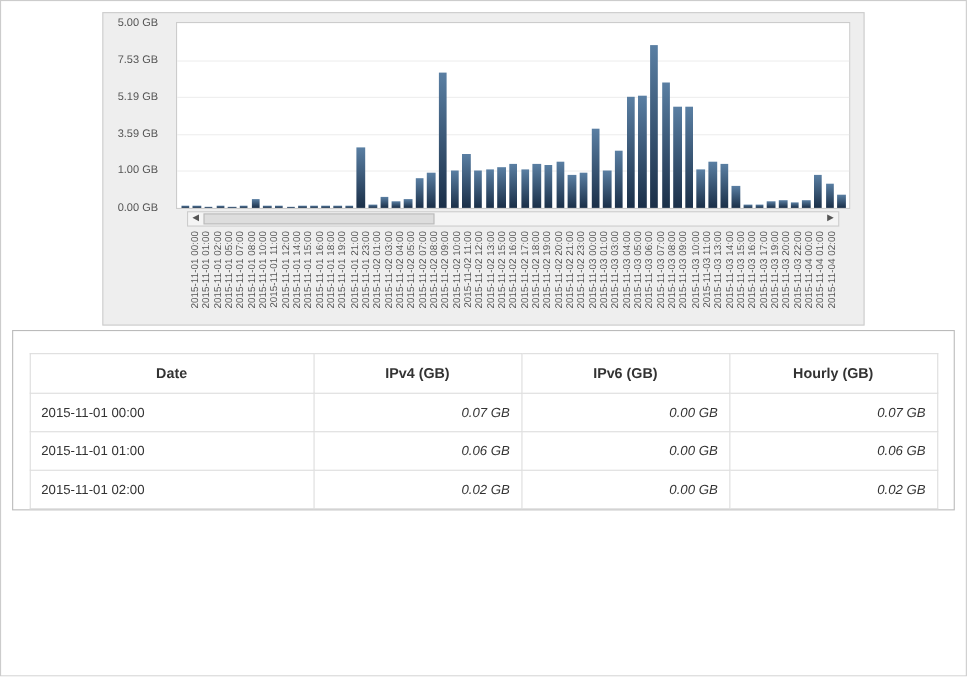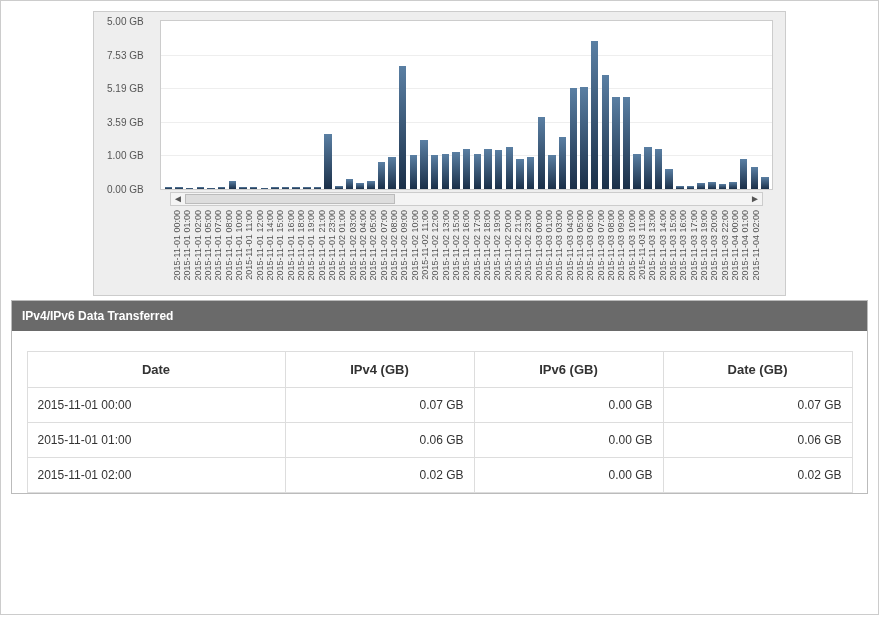--- a/index.html
+++ b/index.html
@@ -156,21 +156,21 @@
     padding: 10px 10px;
   }
   .data-table th {
     text-align: center;
     background: #fff;
     font-weight: bold;
     font-size: 13px;
   }
   .data-table .col-date { width: 258px; }
   .data-table .col-num { width: 189px; }
-  .data-table td.num { text-align: right; }
+  .data-table td.num { text-align: right; font-style: italic; }
 </style>
 </head>
 <body>
 
 <div class="wrap">
 
   <div class="chart-panel">
 
     <div style="position:relative; margin-left:54px;">
       <div class="chart-body">
@@ -424,28 +424,27 @@
           <div class="x-label"><span>2015-11-03 22:00</span></div>
           <div class="x-label"><span>2015-11-04 00:00</span></div>
           <div class="x-label"><span>2015-11-04 01:00</span></div>
           <div class="x-label"><span>2015-11-04 02:00</span></div>
         </div>
     </div>
   </div>
 
 
   <div class="table-section">
-    <div class="table-header">IPv4/IPv6 Data Transferred</div>
     <table class="data-table">
       <thead>
         <tr>
           <th class="col-date">Date</th>
           <th class="col-num">IPv4 (GB)</th>
           <th class="col-num">IPv6 (GB)</th>
-          <th class="col-num">Date (GB)</th>
+          <th class="col-num">Hourly (GB)</th>
         </tr>
       </thead>
       <tbody id="tbody">
           <tr>
             <td>2015-11-01 00:00</td>
             <td class="num">0.07 GB</td>
             <td class="num">0.00 GB</td>
             <td class="num">0.07 GB</td>
           </tr>
           <tr>

